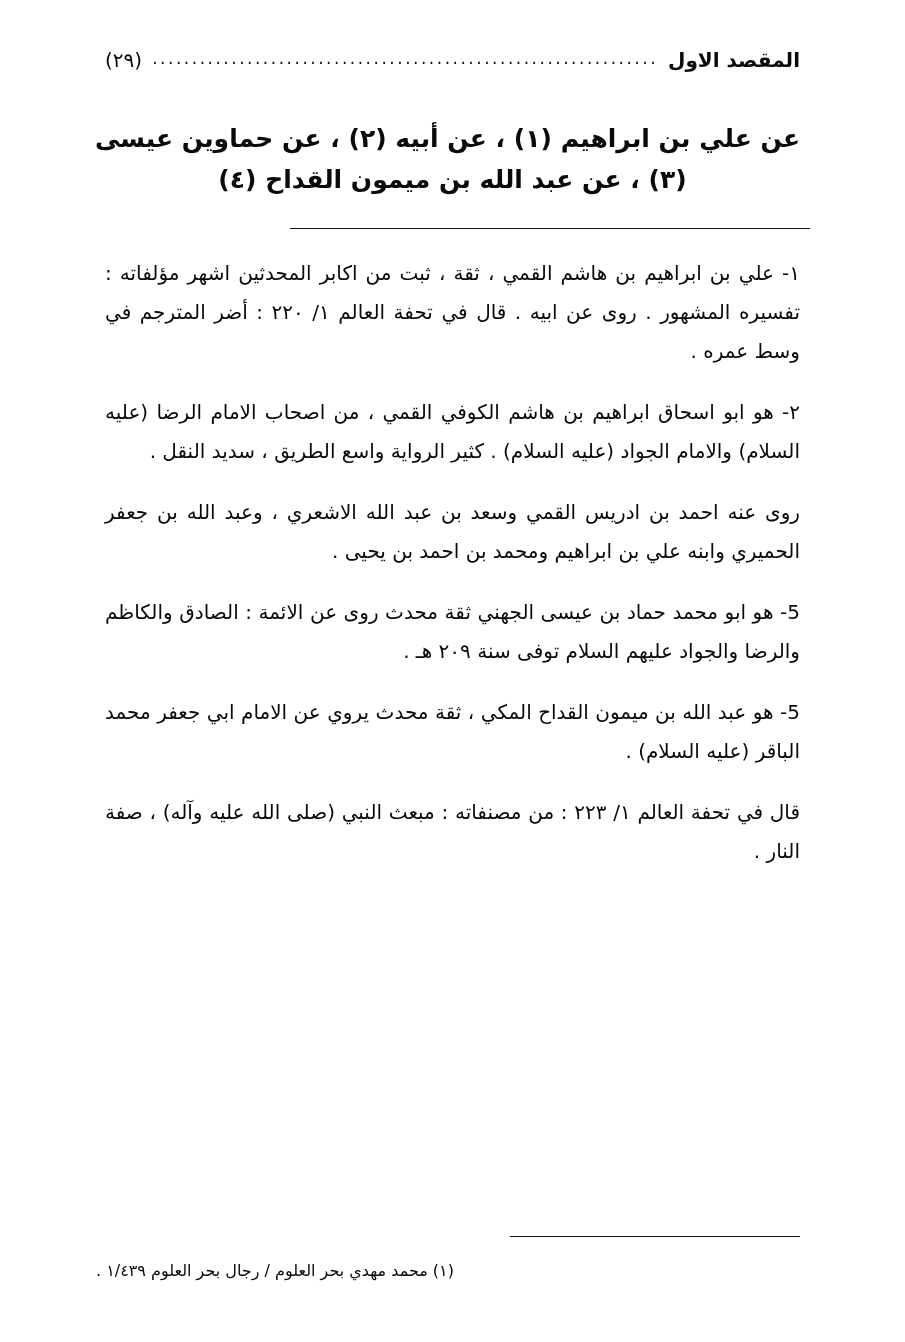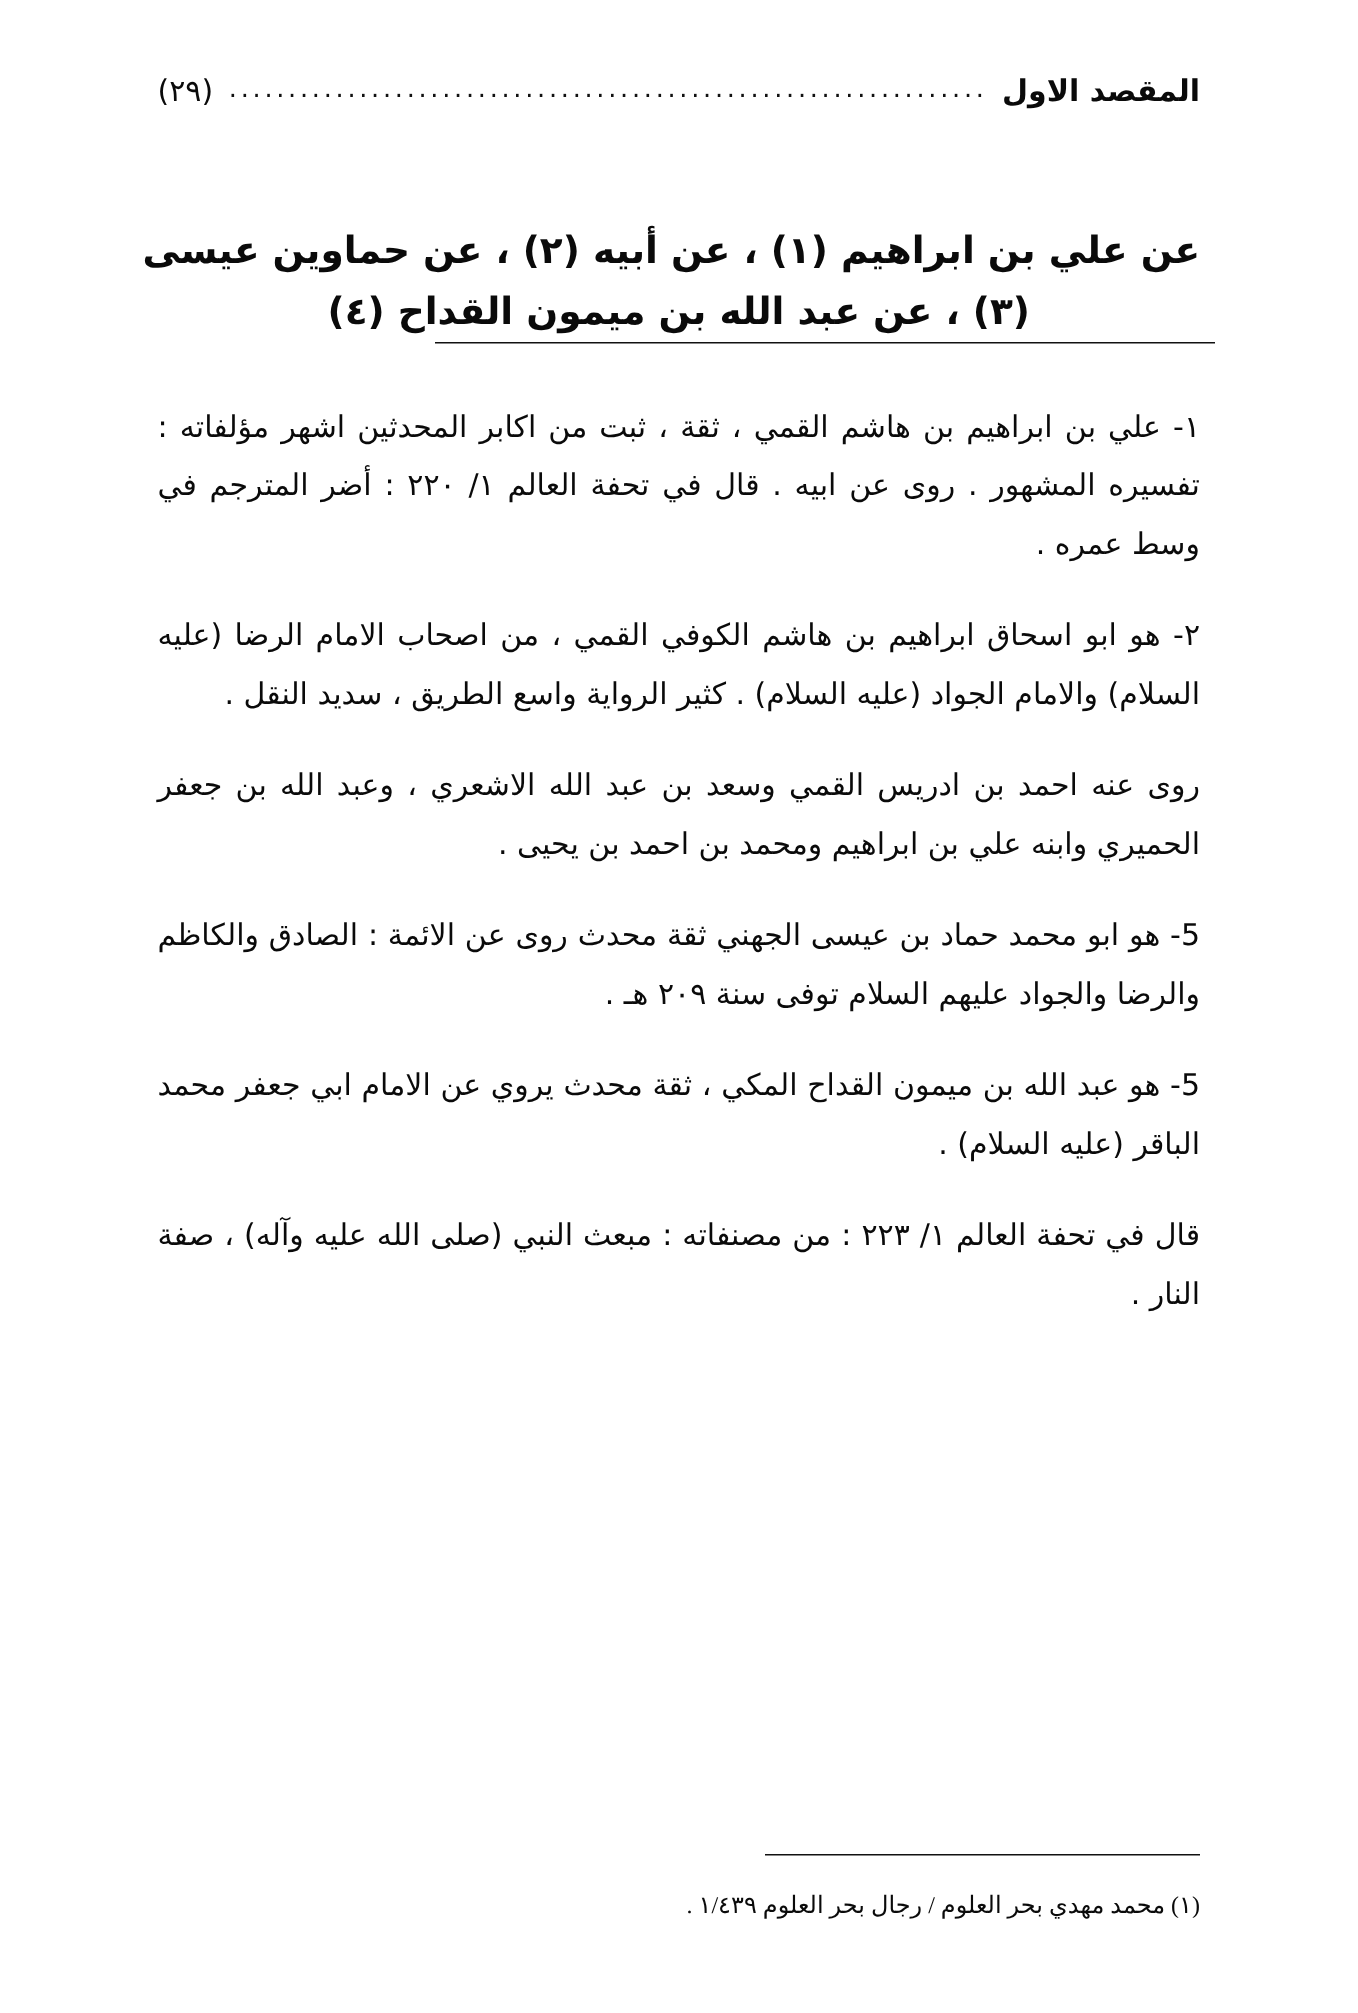--- a/index.html
+++ b/index.html
@@ -50,21 +50,21 @@
   }
   .header-page {
     font-weight: normal;
     font-size: 20px;
     white-space: nowrap;
   }
 
   
   .chain {
     position: absolute;
-    top: 146px;
+    top: 118px;
     left: 105px;
     right: 105px;
     font-size: 25px;
     font-weight: bold;
     line-height: 1.65;
     text-align: center;
     direction: rtl;
   }
   .chain .line {
     display: block;
@@ -75,21 +75,21 @@
     position: absolute;
     top: 228px;
     left: 290px;
     width: 520px;
     border-top: 1.6px solid #111;
   }
 
   
   .body {
     position: absolute;
-    top: 265px;
+    top: 254px;
     left: 105px;
     right: 105px;
     direction: rtl;
     text-align: justify;
     text-justify: inter-word;
   }
   .para {
     font-size: 20px;
     line-height: 1.95;
     margin: 0 0 22px 0;
@@ -106,24 +106,23 @@
     left: 510px;
     width: 290px;
     border-top: 1.4px solid #111;
   }
   .footnote {
     position: absolute;
     bottom: 58px;
     left: 96px;
     right: 105px;
     direction: rtl;
-    text-align: right;
+    text-align: left;
     font-size: 16px;
     line-height: 1.7;
-    font-family: Liberation Serif, serif;
   }
 </style>
 </head>
 <body>
 
 <div class="page">
 
   <div class="header">
     <span class="header-title">المقصد الاول</span>
     <span class="header-dots">........................................................................</span>

